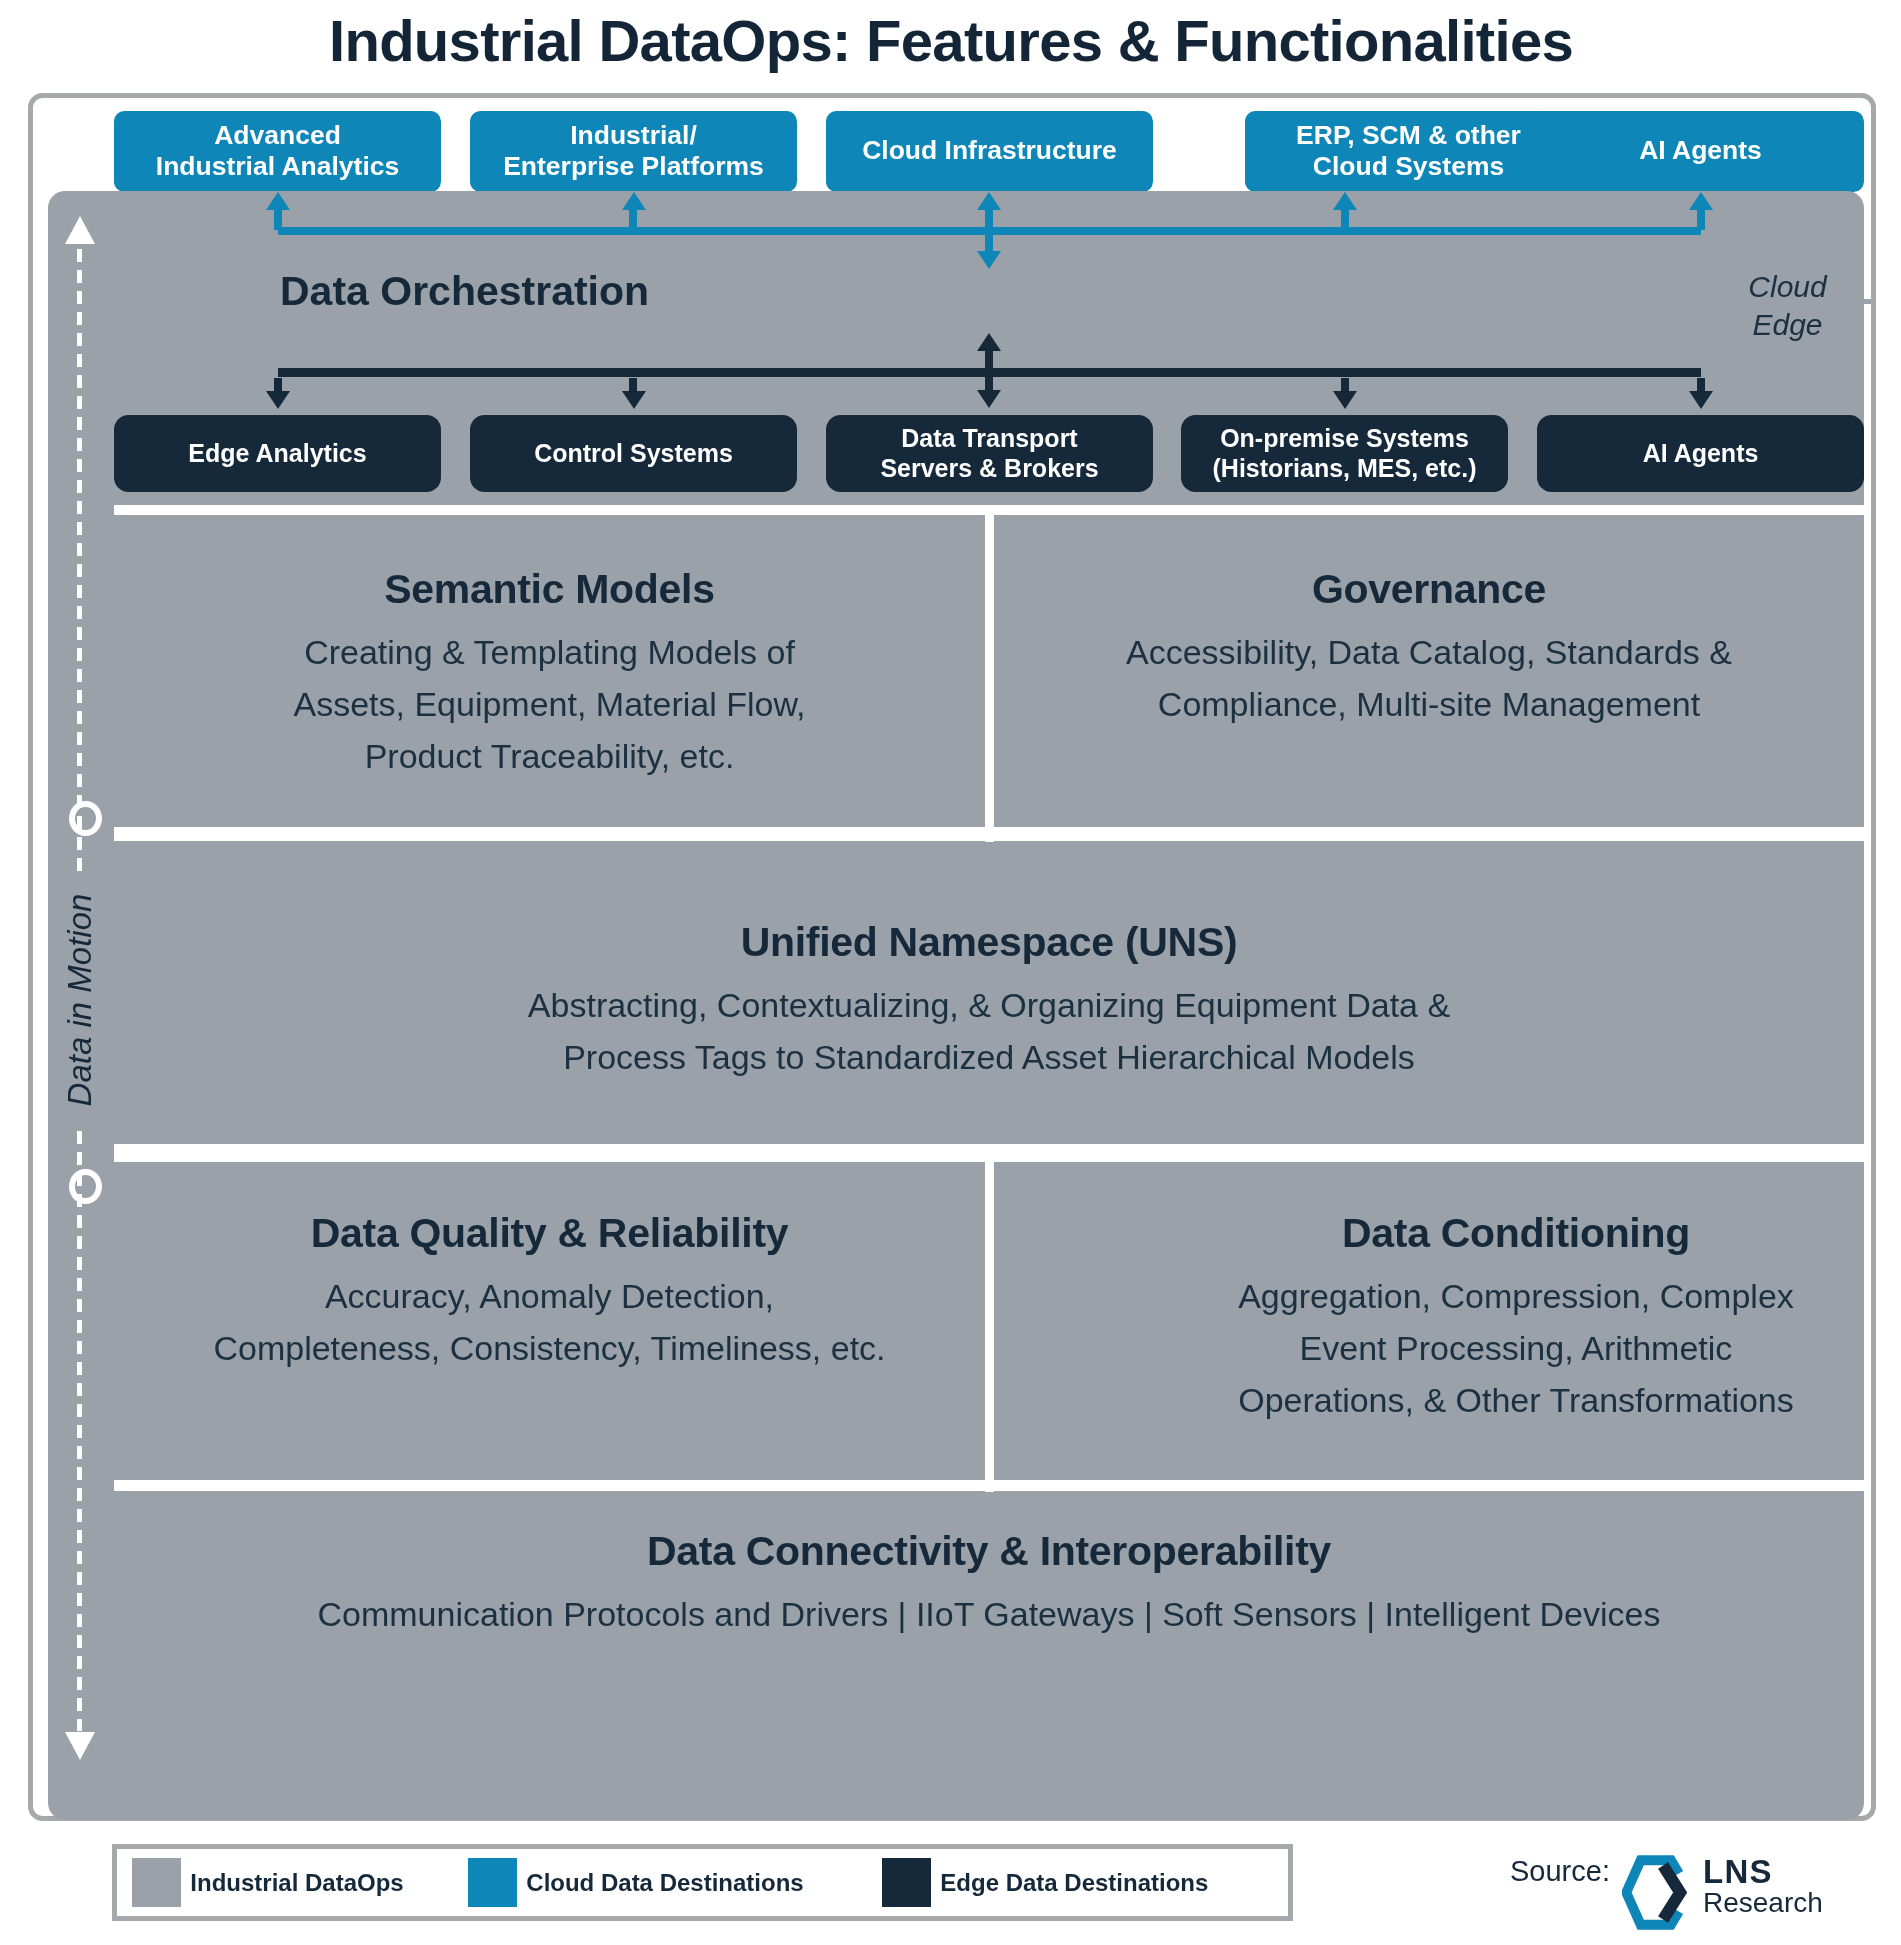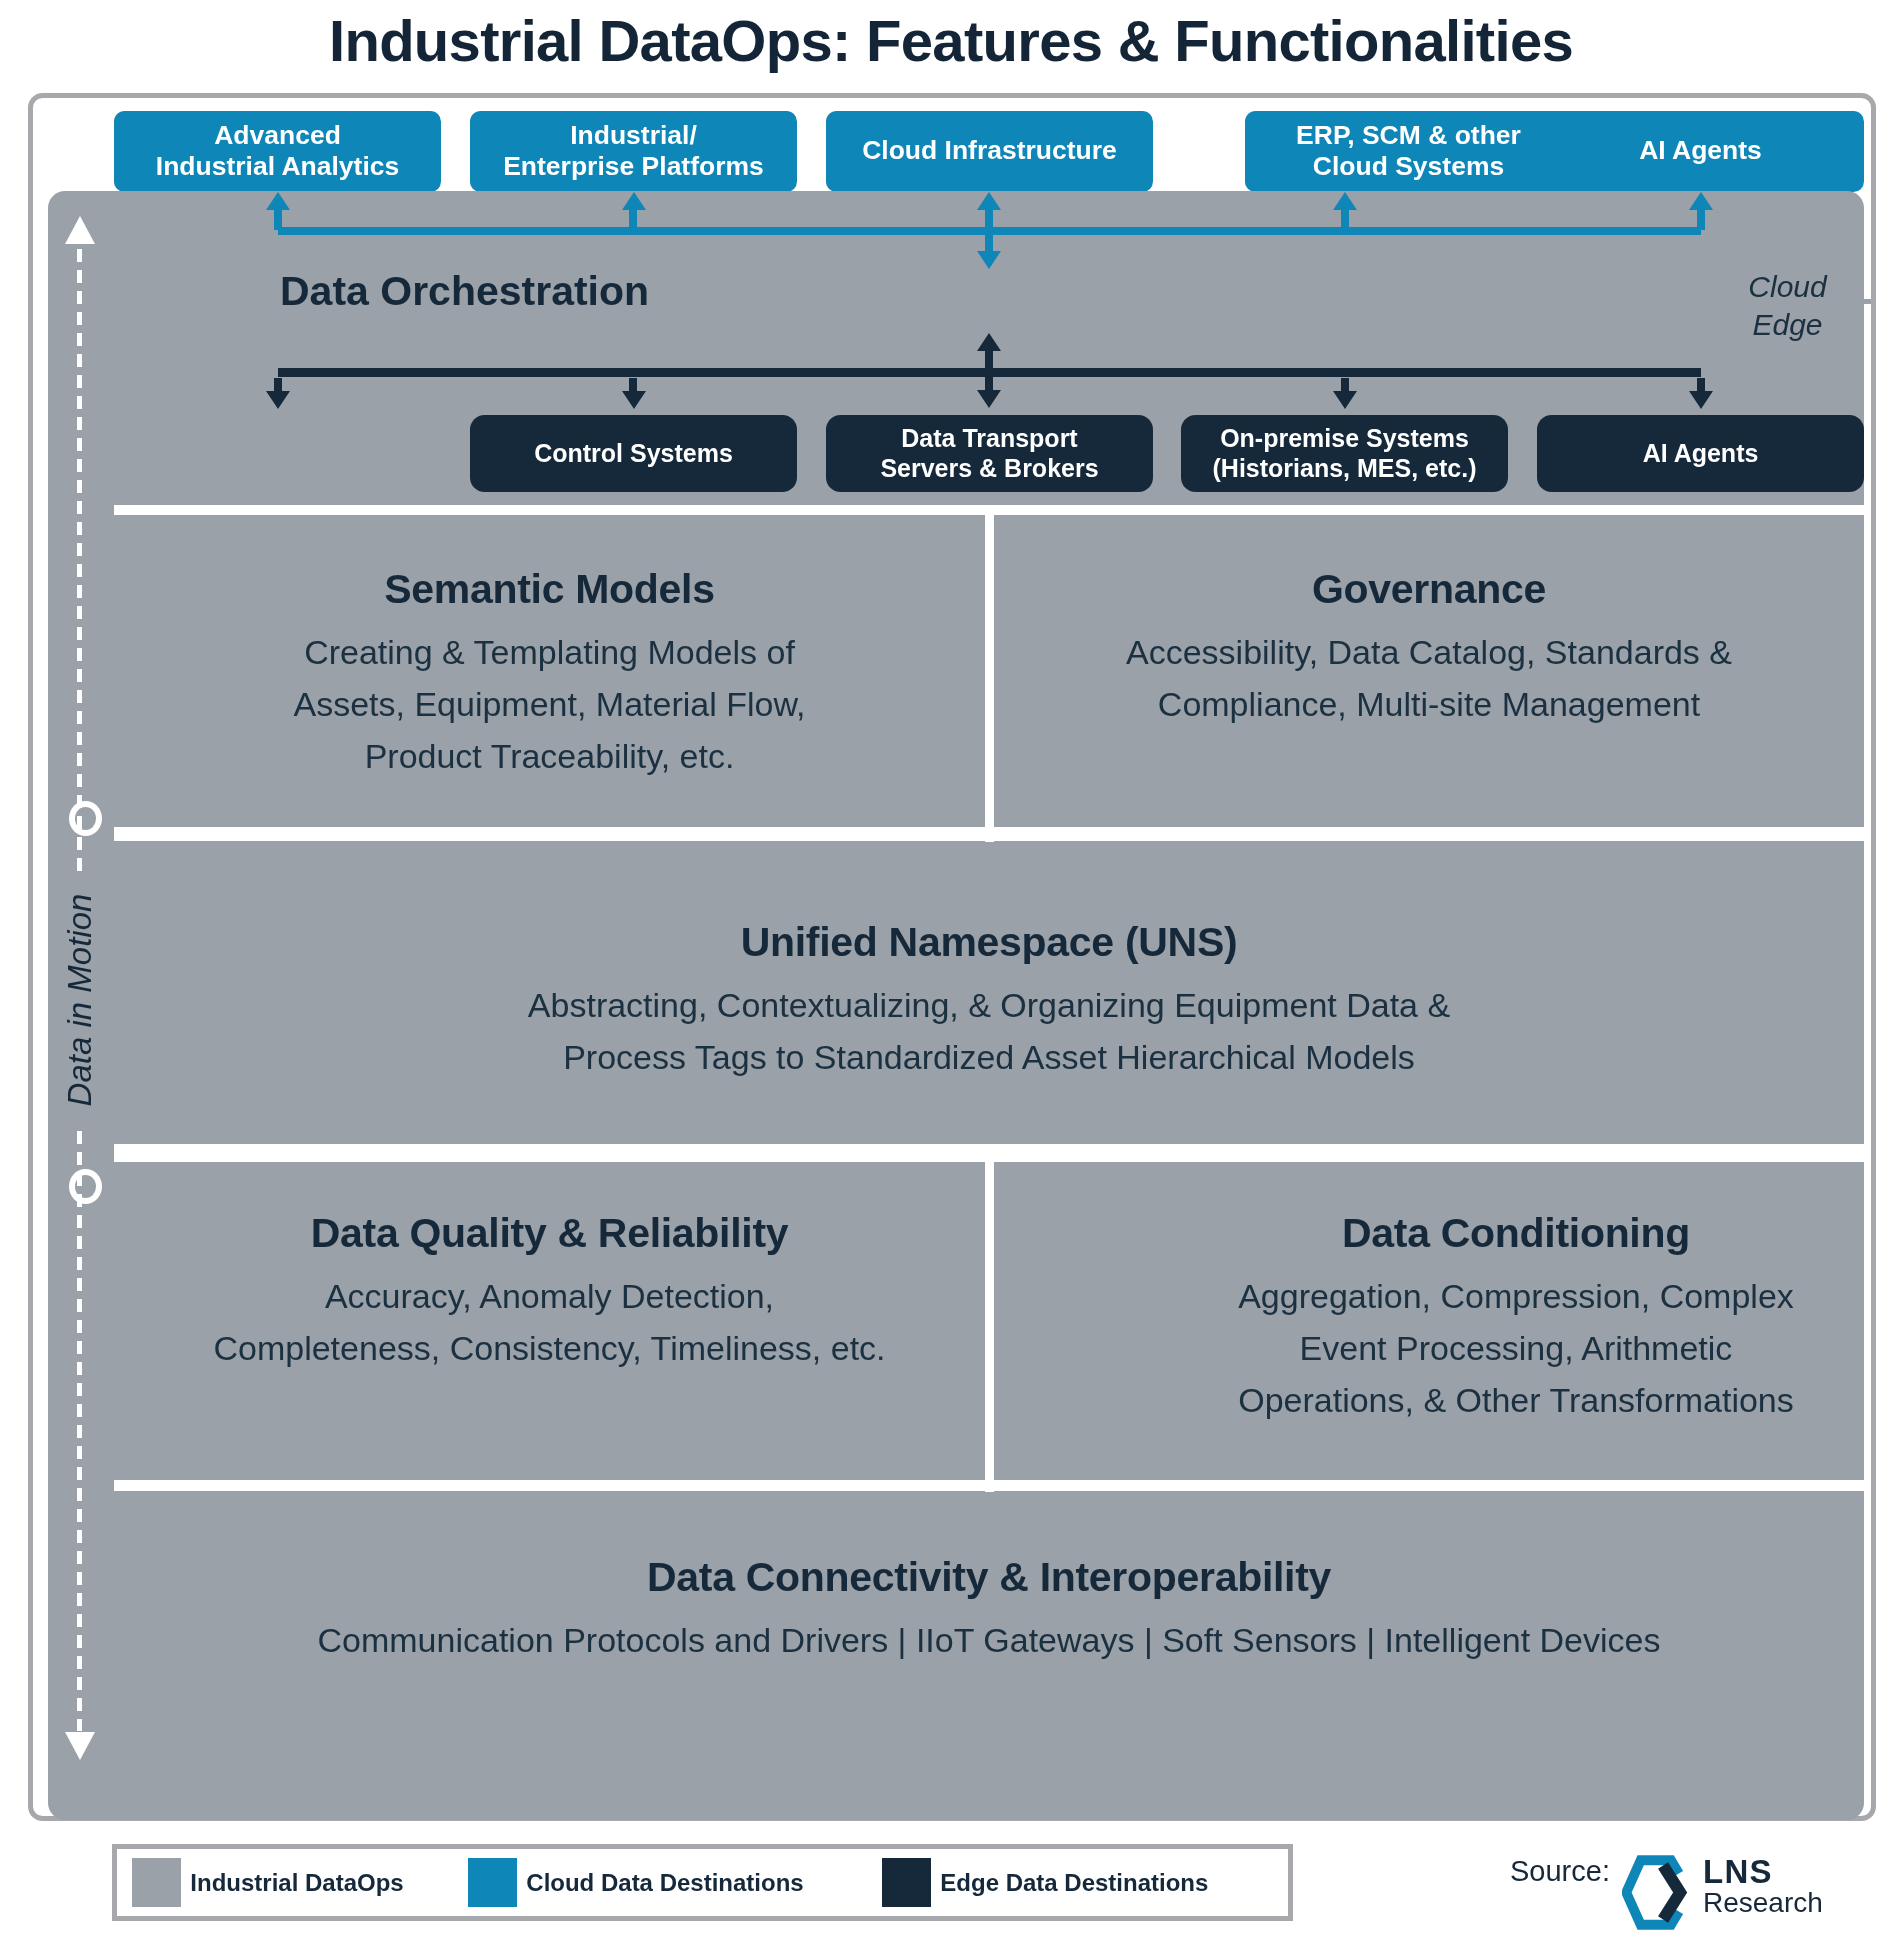--- a/index.html
+++ b/index.html
@@ -75,21 +75,21 @@
   .section{display:flex;flex-direction:column;align-items:center;text-align:center;
            box-sizing:border-box;}
   .section h2{margin:0;font-size:41px;font-weight:700;color:#16293b;letter-spacing:-0.3px;}
   .section .body{margin-top:13.2px;font-size:34px;font-weight:400;color:#1b3040;
                  line-height:52px;white-space:pre-line;}
   .sec-r1l{left:66px;top:323px;width:871px;height:313px;padding-top:52px;}
   .sec-r1r{left:946px;top:323px;width:870px;height:313px;padding-top:52px;}
   .sec-r2 {left:66px;top:650px;width:1750px;height:302px;padding-top:78px;}
   .sec-r3l{left:66px;top:970px;width:871px;height:319px;padding-top:49px;}
   .sec-r3r{left:946px;top:970px;width:1044px;height:319px;padding-top:49px;}
-  .sec-r4 {left:66px;top:1301px;width:1750px;height:380px;padding-top:62px;}
+  .sec-r4 {left:66px;top:1301px;width:1750px;height:380px;padding-top:36px;}
 
   
   .legend{left:112px;top:1844px;width:1181px;height:77px;background:#ffffff;
           border:5.3px solid #a6a8ab;box-sizing:border-box;}
   .legend-item{position:absolute;top:0;height:67px;display:flex;align-items:center;gap:9.3px;}
   .li1{left:15px;} .li2{left:351px;} .li3{left:765px;}
   .swatch{width:49px;height:49px;}
   .sw-gray{background:#9aa1a8;} .sw-blue{background:#0e86b8;} .sw-navy{background:#16293b;}
   .legend-label{font-size:24px;font-weight:700;color:#16293b;white-space:nowrap;}
 
@@ -147,20 +147,21 @@
       <div class="abs hline-dark"></div>
       <div class="abs stub dark" style="left:226px;top:187px;height:14.6px;"></div>
       <div class="abs tri down-dark" style="left:218px;top:200px;"></div>
       <div class="abs stub dark" style="left:581px;top:187px;height:14.6px;"></div>
       <div class="abs tri down-dark" style="left:574px;top:200px;"></div>
       <div class="abs stub dark" style="left:1293px;top:187px;height:14.6px;"></div>
       <div class="abs tri down-dark" style="left:1285px;top:200px;"></div>
       <div class="abs stub dark" style="left:1649px;top:187px;height:14.6px;"></div>
       <div class="abs tri down-dark" style="left:1641px;top:200px;"></div>
 
+      <div class="abs ebox e1">Edge Analytics</div>
       <div class="abs ebox e2">Control Systems</div>
       <div class="abs ebox e3">Data Transport
 Servers &amp; Brokers</div>
       <div class="abs ebox e4">On-premise Systems
 (Historians, MES, etc.)</div>
       <div class="abs ebox e5">AI Agents</div>
 
       <div class="abs gapbar gap1"></div>
       <div class="abs gapbar gap2"></div>
       <div class="abs gapbar gap3"></div>

